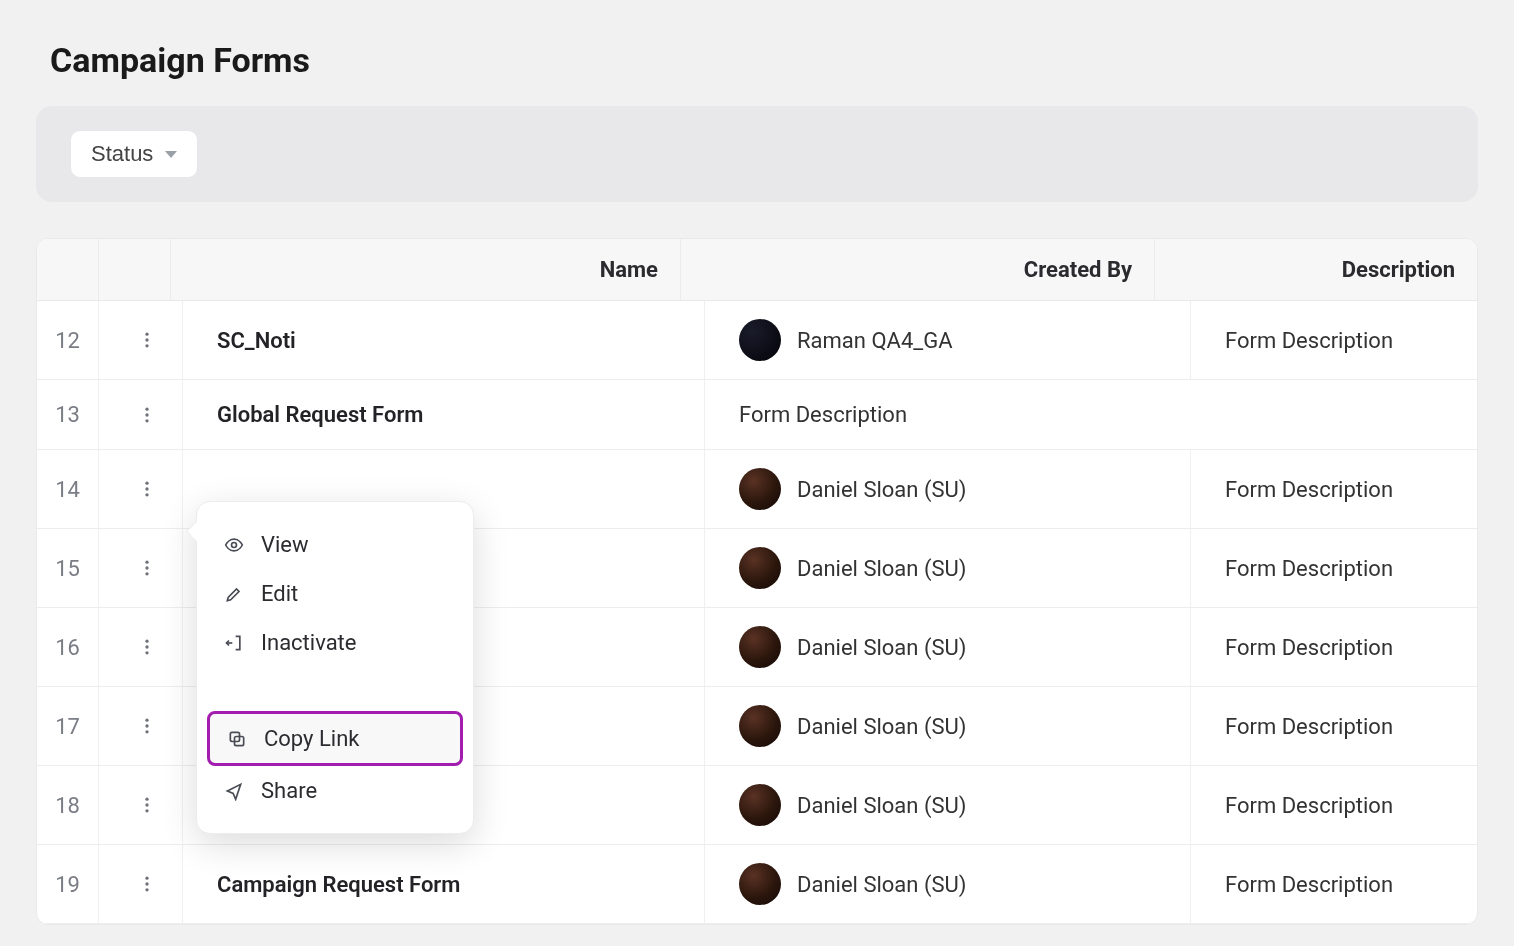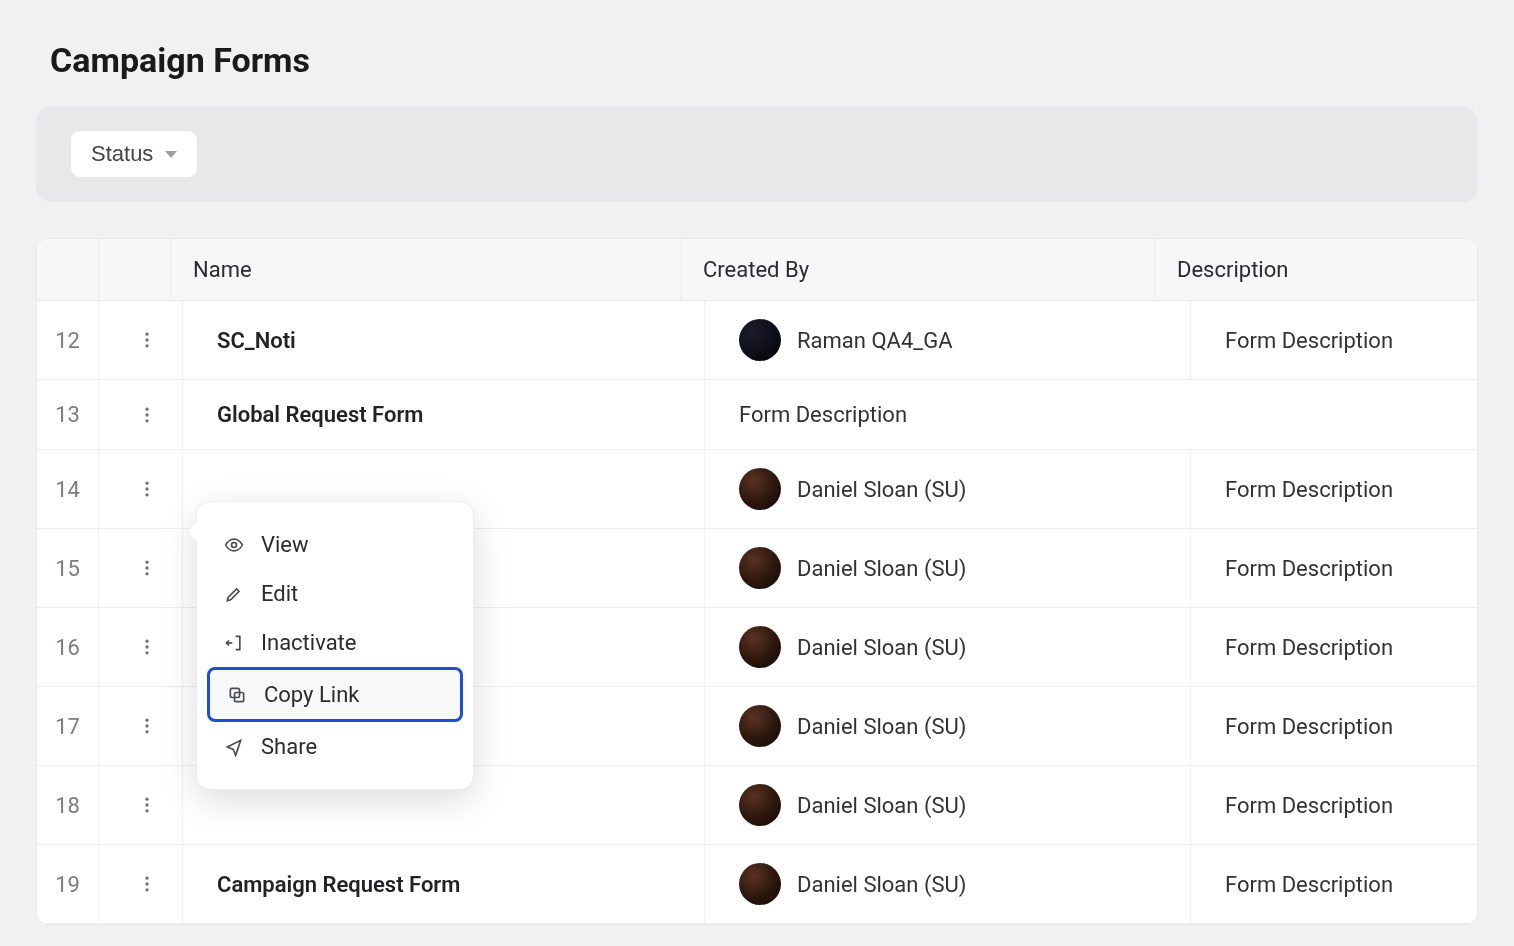--- a/index.html
+++ b/index.html
@@ -81,23 +81,24 @@
     }
     .thead {
       display: grid;
       grid-template-columns: 62px 72px 510px 474px 1fr;
       background: #f7f7f8;
       border-bottom: 1px solid #e9e9ec;
     }
     .th {
       padding: 18px 22px;
       font-size: 22px;
-      font-weight: 400;
+      font-weight: 700;
       color: #2b2b2f;
       border-right: 1px solid #ececef;
+      text-align: right;
     }
     .th:last-child { border-right: none; }
     .th.idx, .th.menu-col { padding: 18px 10px; }
     .row-grid {
       display: grid;
       grid-template-columns: 62px 72px 510px 474px 1fr;
     }
     .tr { border-bottom: 1px solid #ededf0; min-height: 70px; gap: 12px; }
     .td {
       padding: 18px 22px;
@@ -163,22 +164,23 @@
       display: flex;
       align-items: center;
       gap: 16px;
       padding: 12px 16px;
       font-size: 22px;
       color: #2c2c30;
       border-radius: 8px;
       cursor: pointer;
     }
     .menu-item.highlighted {
-      border: 3px solid #1d4ed8;
+      border: 3px solid #a21caf;
       background: #f8f8f9;
+      margin-top: 44px;
     }
     .mi-icon { width: 22px; height: 22px; color: #4a4c55; display: flex; align-items:center; justify-content:center; flex-shrink:0; }
     svg { display: block; }
   </style>
 </head>
 <body>
 
 <div class="header-row">
   <div class="page-title">Campaign Forms</div>
 </div>

